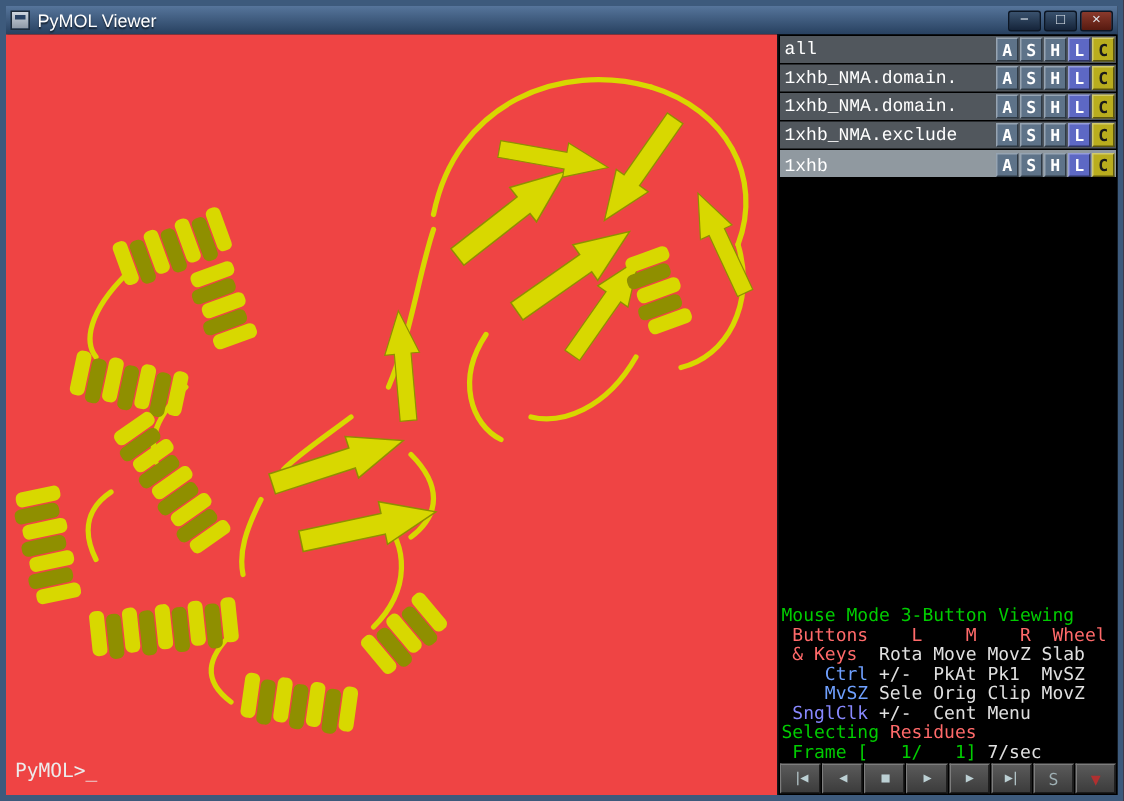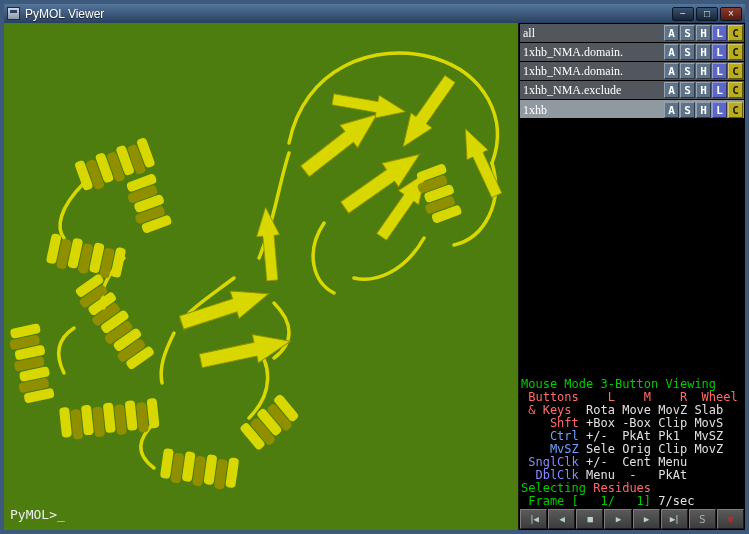--- a/index.html
+++ b/index.html
@@ -13,32 +13,32 @@
   body{width:749px; height:534px; background:#222; font-family:"Liberation Sans",sans-serif; overflow:hidden;}
   .window{width:749px; height:534px; border:4px solid var(--frame); background:#000; position:relative; box-shadow:inset 0 0 0 1px rgba(255,255,255,.15);}
   .titlebar{height:19px; background:linear-gradient(var(--titlebar-top),var(--titlebar-bottom)); display:flex; align-items:center; padding:0 3px; gap:5px;}
   .app-icon{width:13px; height:13px; background:linear-gradient(#cfd6de,#8d98a5); border:1px solid #1d2b3a; position:relative;}
   .app-icon::after{content:""; position:absolute; left:2px; top:2px; right:2px; height:3px; background:#2a4263;}
   .title-text{color:#fff; font-size:12px; flex:1; text-shadow:0 1px 1px rgba(0,0,0,.6); white-space:pre;}
   .win-btns{display:flex; gap:2px;}
   .win-btn{width:22px; height:14px; font-size:10px; line-height:12px; text-align:center; color:#dfe6ee; background:linear-gradient(#3a526e,#15243a); border:1px solid #0c1624; border-radius:2px; cursor:default;}
   .win-btn.close{background:linear-gradient(#8a3a2c,#571a10);}
   .content{display:flex; height:507px;}
-  .viewport{flex:1; position:relative; background:#4d7c0f; overflow:hidden;}
+  .viewport{flex:1; position:relative; background:#ef4444; overflow:hidden;}
   .viewport svg{display:block;}
   .pr-a{fill:var(--protein-main);}
   .pr-b{fill:var(--protein-dark);}
   .arrow{fill:var(--protein-main); stroke:var(--protein-dark); stroke-width:1;}
   .loop{stroke:var(--protein-main); stroke-width:3.5; fill:none; stroke-linecap:round;}
   .prompt{position:absolute; left:6px; bottom:8px; color:#ececec; font-family:"DejaVu Sans Mono",monospace; font-size:13px; white-space:pre;}
   .rightpanel{width:227px; background:#000; display:flex; flex-direction:column; border-left:1px solid #15151c;}
   .obj-rows{padding:1px 1px 0 1px;}
   .obj-row{height:18px; margin-bottom:1px; background:var(--row-bg); display:flex; align-items:center;}
   .obj-row.selected{background:var(--row-selected);align-items:flex-end;}
-  .obj-label{flex:1; color:#fff; font-family:Liberation Serif, serif; font-size:12px; padding-left:3px; white-space:pre; overflow:hidden;}
+  .obj-label{flex:1; color:#fff; font-family:Liberation Mono, monospace; font-size:12px; padding-left:3px; white-space:pre; overflow:hidden;}
   .ashlc{display:flex; gap:1px; padding-right:1px;}
   .mbtn{width:15px; height:16px; display:flex; align-items:center; justify-content:center; font-family:"DejaVu Sans Mono",monospace; font-size:11px; font-weight:bold; color:#fff; border-top:1px solid rgba(255,255,255,.35); border-left:1px solid rgba(255,255,255,.35); border-right:1px solid rgba(0,0,0,.5); border-bottom:1px solid rgba(0,0,0,.5); cursor:default;}
   .mbtn.g{background:var(--btn-gray);}
   .mbtn.b{background:var(--btn-blue);}
   .mbtn.y{background:var(--btn-yellow); color:#1a1a1a;}
   .spacer{flex:1;}
   .mouse-panel{font-family:"DejaVu Sans Mono",monospace; font-size:12px; line-height:13px; padding-left:2px;}
   .mouse-panel .ln{white-space:pre; height:13px;}
   .seg{white-space:pre;}
   .c-green{color:var(--green);}
@@ -206,25 +206,23 @@
         </div>
 
       </div>
 
       <div class="spacer"></div>
 
       <div class="mouse-panel">
         <div class="ln"><span class="seg c-green">Mouse Mode 3-Button Viewing</span></div>
         <div class="ln"><span class="seg c-red"> Buttons    L    M    R  Wheel</span></div>
         <div class="ln"><span class="seg c-red"> &amp; Keys</span><span class="seg c-white">  Rota Move MovZ Slab</span></div>
-        <div class="ln"><span class="seg c-red">    Shft</span><span class="seg c-white"> +Box -Box Clip MovS</span></div>
         <div class="ln"><span class="seg c-blue">    Ctrl</span><span class="seg c-white"> +/-  PkAt Pk1  MvSZ</span></div>
         <div class="ln"><span class="seg c-blue">    MvSZ</span><span class="seg c-white"> Sele Orig Clip MovZ</span></div>
         <div class="ln"><span class="seg c-indigo"> SnglClk</span><span class="seg c-white"> +/-  Cent Menu</span></div>
-        <div class="ln"><span class="seg c-indigo">  DblClk</span><span class="seg c-white"> Menu  -   PkAt</span></div>
         <div class="ln"><span class="seg c-green">Selecting</span><span class="seg c-red"> Residues</span></div>
         <div class="ln"><span class="seg c-green"> Frame [   1/   1]</span><span class="seg c-white"> 7/sec</span></div>
       </div>
 
       <div class="vcr">
         <div class="vcr-btn">|◀</div>
         <div class="vcr-btn">◀</div>
         <div class="vcr-btn">■</div>
         <div class="vcr-btn">▶</div>
         <div class="vcr-btn">▶</div>

